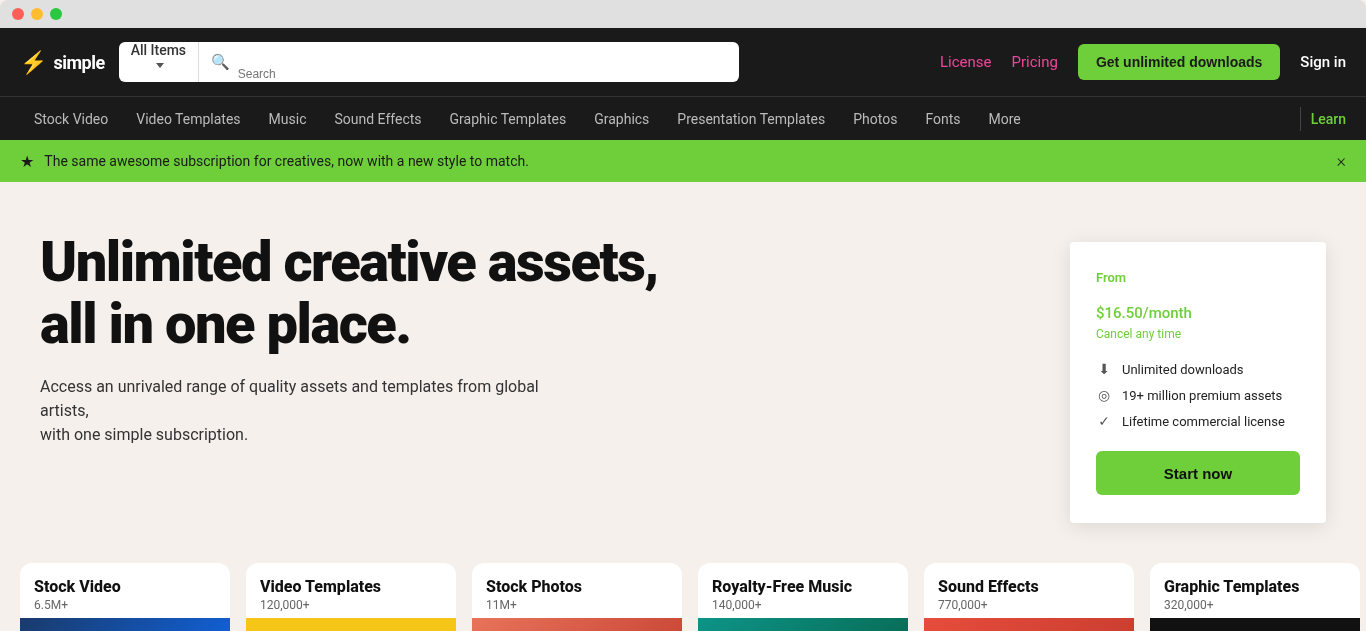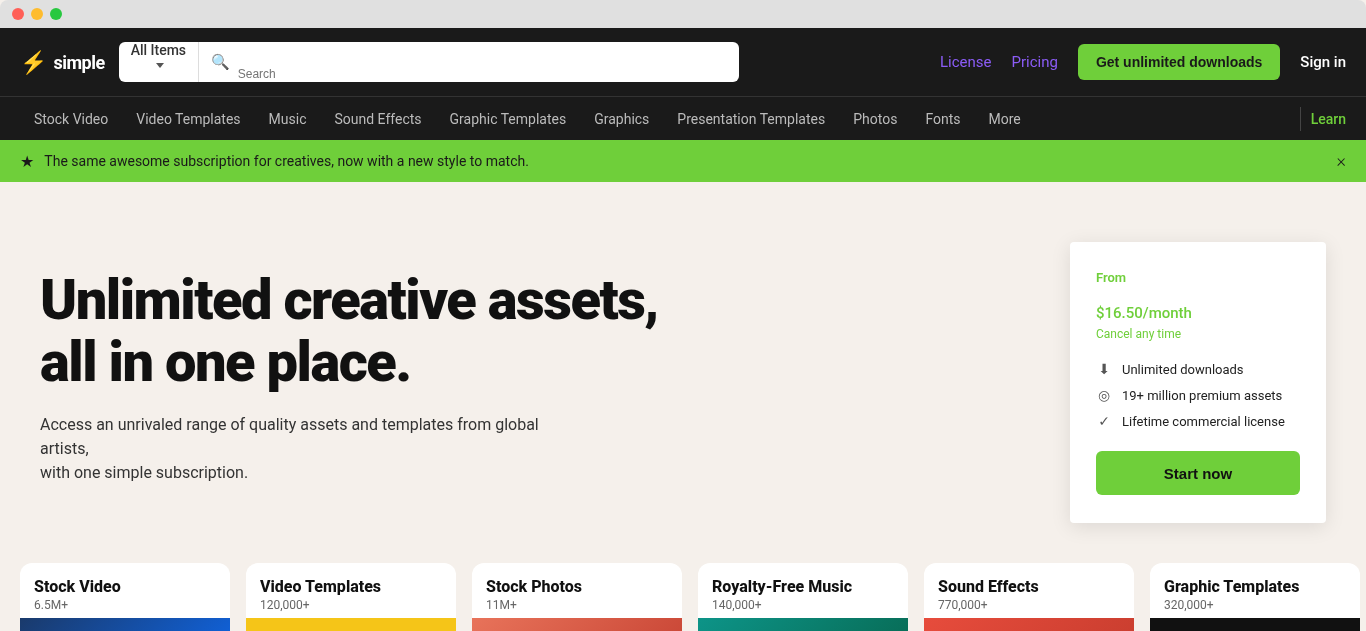--- a/index.html
+++ b/index.html
@@ -88,21 +88,21 @@
       background: transparent;
       margin-top: 24px;
     }
     .nav-right {
       display: flex;
       align-items: center;
       gap: 20px;
       margin-left: auto;
     }
     .nav-link {
-      color: #8b5cf6;
+      color: #ec4899;
       text-decoration: none;
       font-size: 15px;
       font-weight: 400;
     }
     .btn-unlimited {
       background: #6fcf3a;
       color: #1a1a1a;
       border: none;
       border-radius: 6px;
       padding: 10px 18px;
@@ -183,21 +183,21 @@
       cursor: pointer;
       font-weight: 300;
       line-height: 1;
     }
 
     
     .hero {
       background: #f5f0eb;
       padding: 50px 40px 40px 40px;
       display: flex;
-      align-items: center;
+      align-items: flex-start;
       position: relative;
       min-height: 320px;
     }
     .hero-content {
       flex: 1;
       max-width: 700px;
     }
     .hero-title {
       font-size: 56px;
       font-weight: 900;

